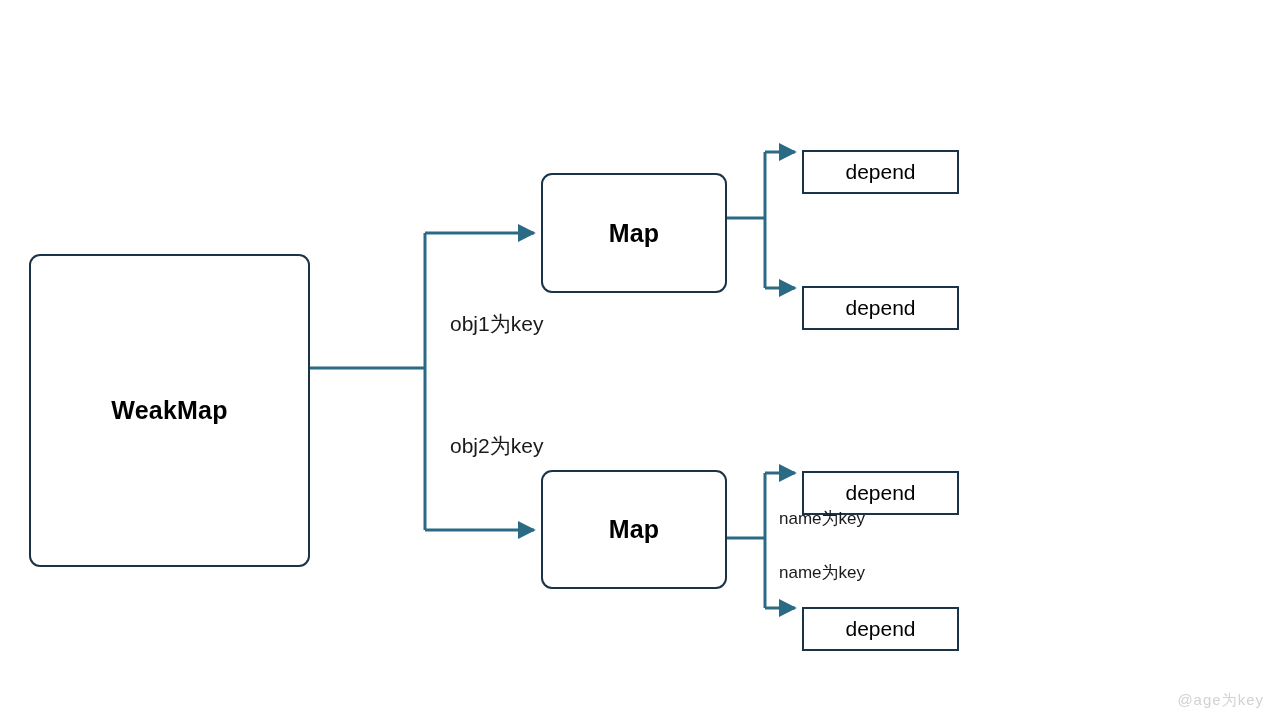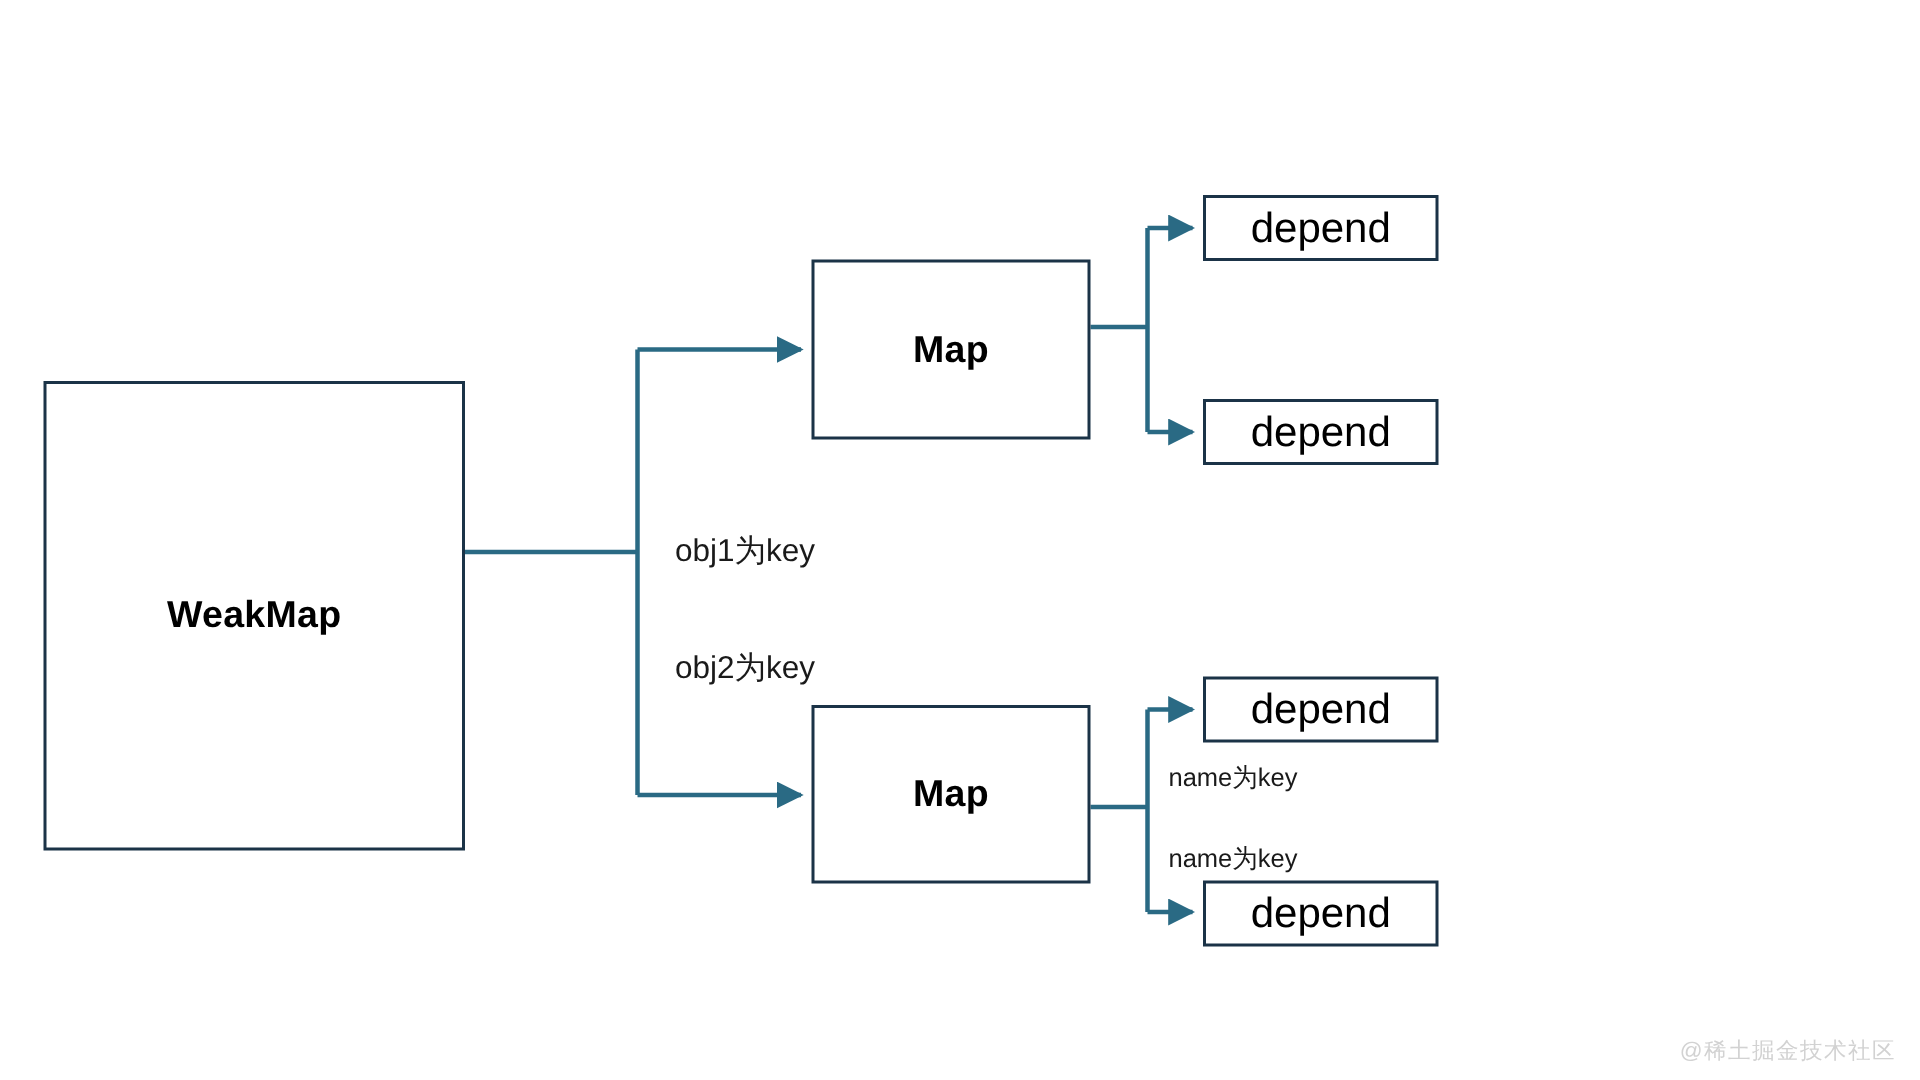--- a/index.html
+++ b/index.html
@@ -32,25 +32,27 @@
     border: 2.5px solid #1b3347;
     display: flex;
     align-items: center;
     justify-content: center;
     color: #000000;
   }
   .node.big {
     font-size: 25px;
     font-weight: bold;
     letter-spacing: 0.2px;
+    border-radius: 11px;
   }
   .node.leaf {
     border-width: 2px;
-    font-size: 28px;
+    font-size: 21px;
     font-weight: normal;
+    margin-top: 20px;
   }
   .edge-label {
     position: absolute;
     color: #1a1a1a;
     white-space: nowrap;
     line-height: 1;
   }
   .edge-label.lg { font-size: 21px; }
   .edge-label.sm { font-size: 17px; }
   .watermark {
@@ -115,23 +117,23 @@
   </div>
 
   <div class="node leaf" style="left:802px; top:451px; width:157px; height:44px;">
     <span>depend</span>
   </div>
 
   <div class="node leaf" style="left:802px; top:587px; width:157px; height:44px;">
     <span>depend</span>
   </div>
 
-  <div class="edge-label lg" style="left:450px; top:313px;margin-top:44px;">obj1为key</div>
+  <div class="edge-label lg" style="left:450px; top:313px;">obj1为key</div>
 
   <div class="edge-label lg" style="left:450px; top:435px;">obj2为key</div>
 
   <div class="edge-label sm" style="left:779px; top:510px;">name为key</div>
 
   <div class="edge-label sm" style="left:779px; top:564px;">name为key</div>
 
-  <div class="watermark">@稀土掘金技术社区</div>
+  <div class="watermark">@age为key</div>
 
 </div>
 
 </body></html>

